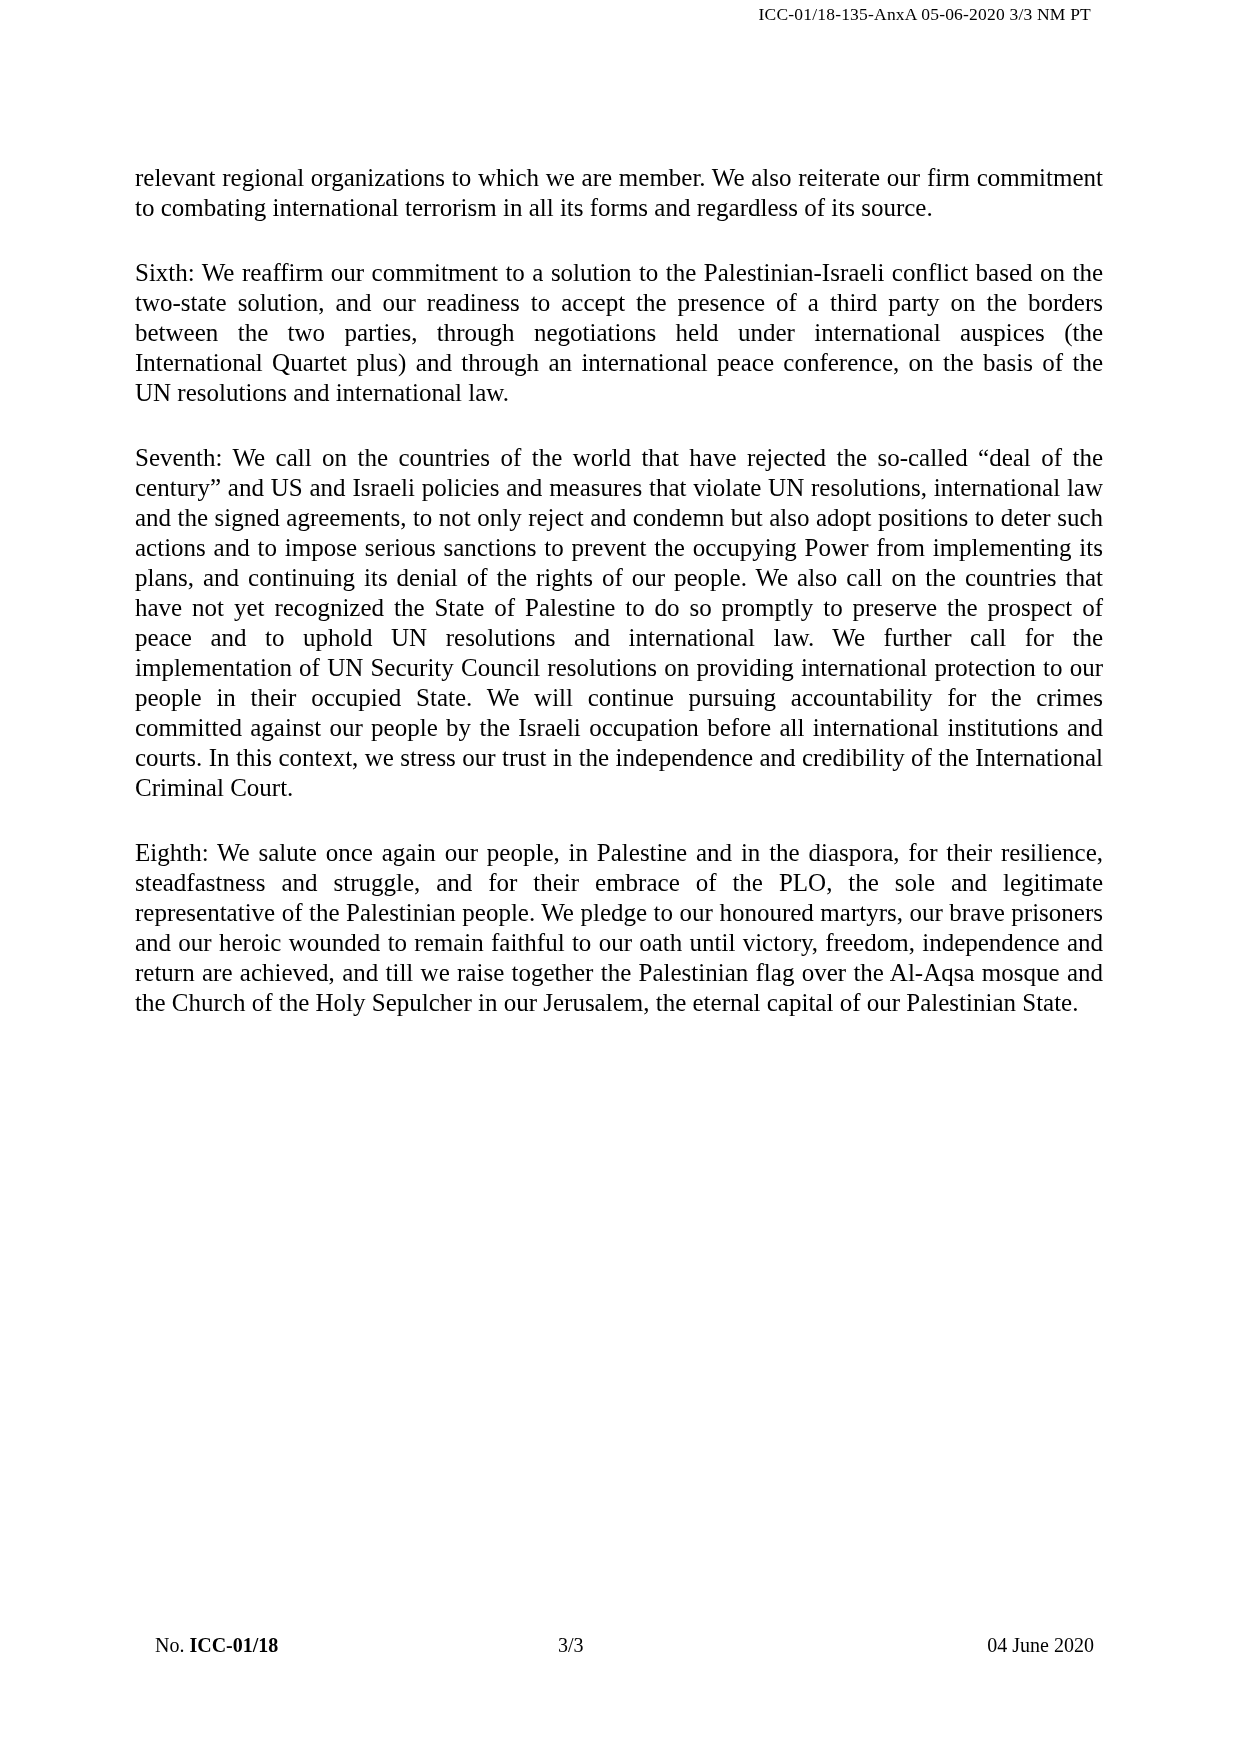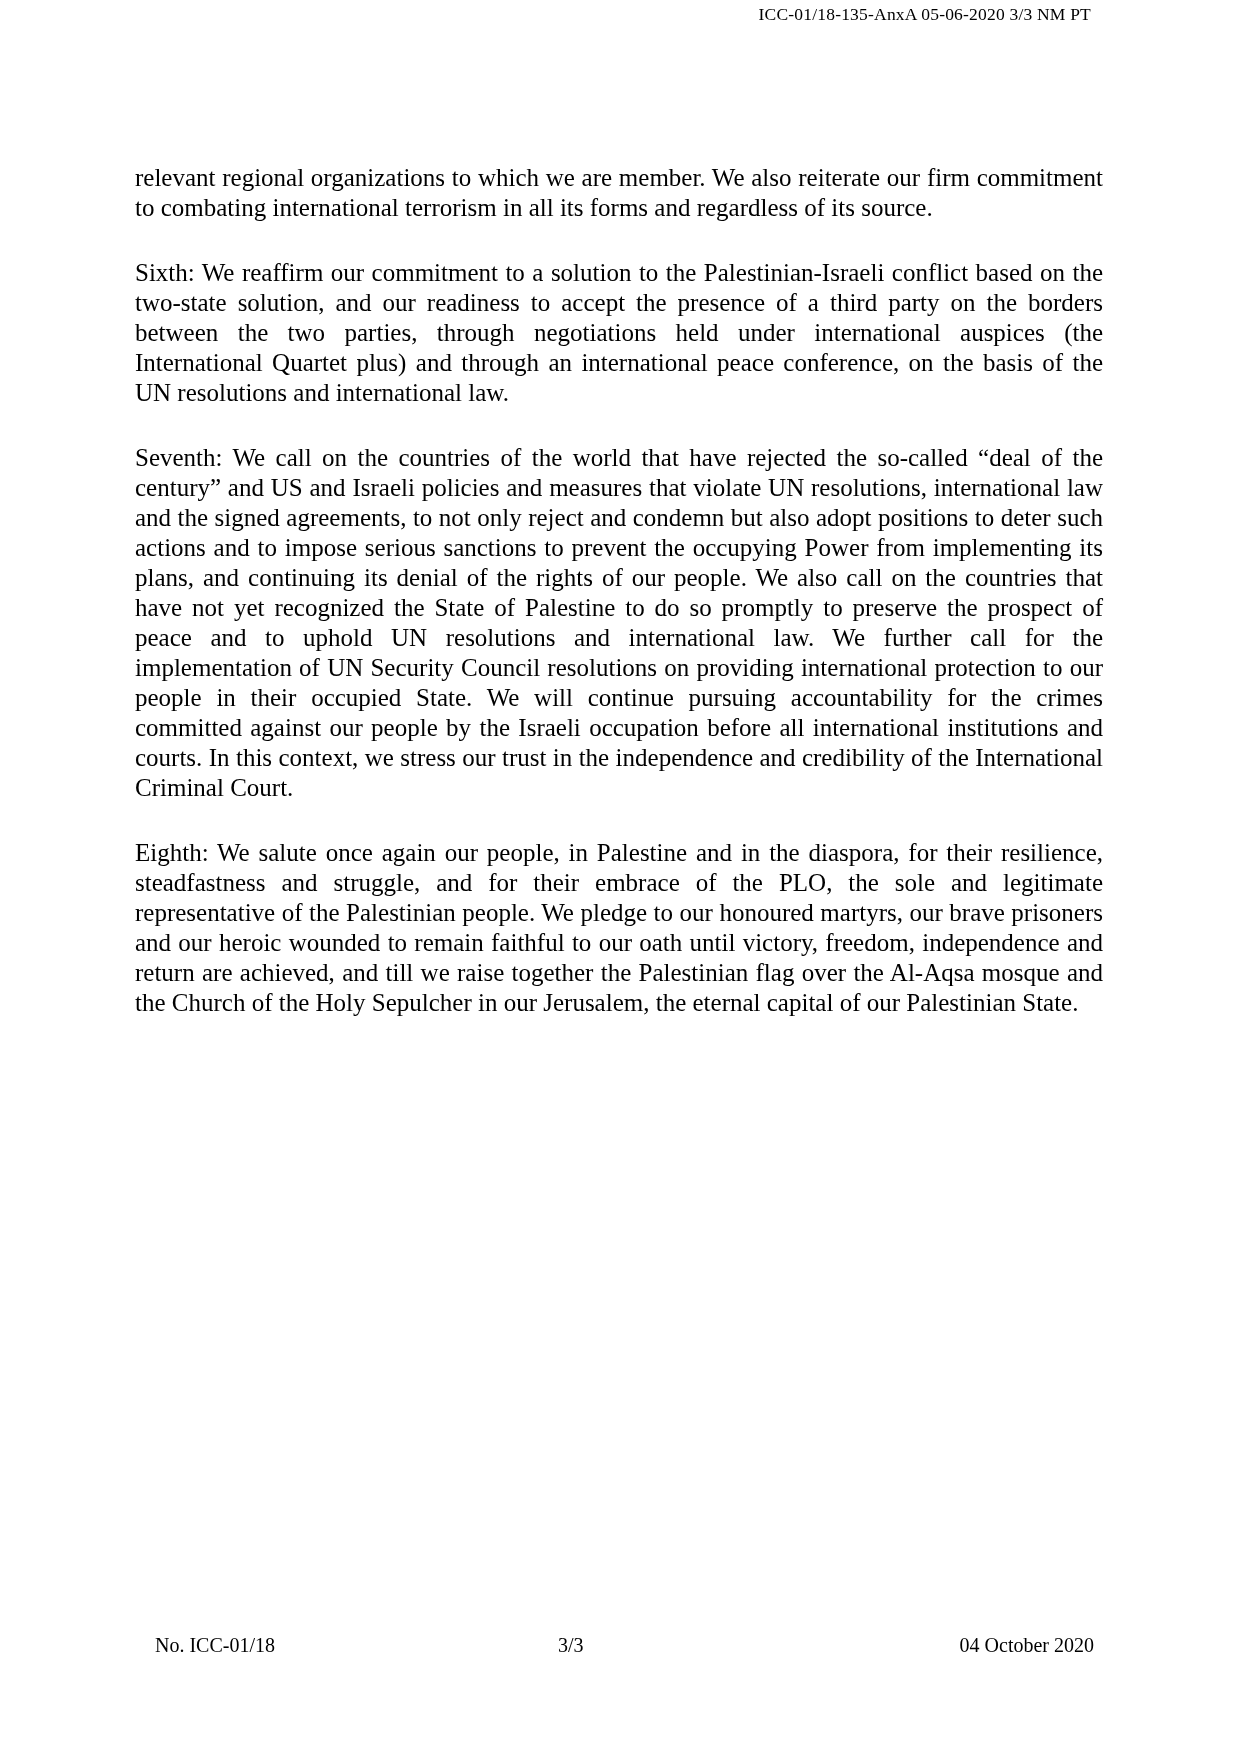--- a/index.html
+++ b/index.html
@@ -45,21 +45,21 @@
     width: 968px;
     height: 30px;
     font-size: 20px;
   }
   .footer .case-no {
     position: absolute;
     left: 20px;
     top: 0;
     white-space: nowrap;
   }
-  .footer .case-no b { font-weight: normal; }
+  .footer .case-no b { font-weight: bold; }
   .footer .page-no {
     position: absolute;
     left: 423px;
     top: 0;
     white-space: nowrap;
   }
   .footer .date {
     position: absolute;
     right: 9px;
     top: 0;
@@ -76,16 +76,16 @@
   <div class="body-text">
     <p>relevant regional organizations to which we are member. We also reiterate our firm commitment to combating international terrorism in all its forms and regardless of its source.</p>
     <p>Sixth: We reaffirm our commitment to a solution to the Palestinian-Israeli conflict based on the two-state solution, and our readiness to accept the presence of a third party on the borders between the two parties, through negotiations held under international auspices (the International Quartet plus) and through an international peace conference, on the basis of the UN resolutions and international law.</p>
     <p>Seventh: We call on the countries of the world that have rejected the so-called “deal of the century” and US and Israeli policies and measures that violate UN resolutions, international law and the signed agreements, to not only reject and condemn but also adopt positions to deter such actions and to impose serious sanctions to prevent the occupying Power from implementing its plans, and continuing its denial of the rights of our people. We also call on the countries that have not yet recognized the State of Palestine to do so promptly to preserve the prospect of peace and to uphold UN resolutions and international law. We further call for the implementation of UN Security Council resolutions on providing international protection to our people in their occupied State. We will continue pursuing accountability for the crimes committed against our people by the Israeli occupation before all international institutions and courts. In this context, we stress our trust in the independence and credibility of the International Criminal Court.</p>
     <p>Eighth: We salute once again our people, in Palestine and in the diaspora, for their resilience, steadfastness and struggle, and for their embrace of the PLO, the sole and legitimate representative of the Palestinian people. We pledge to our honoured martyrs, our brave prisoners and our heroic wounded to remain faithful to our oath until victory, freedom, independence and return are achieved, and till we raise together the Palestinian flag over the Al-Aqsa mosque and the Church of the Holy Sepulcher in our Jerusalem, the eternal capital of our Palestinian State.</p>
   </div>
 
   <div class="footer">
     <span class="case-no"><span>No. </span><b>ICC-01/18</b></span>
     <span class="page-no">3/3</span>
-    <span class="date">04 October 2020</span>
+    <span class="date">04 June 2020</span>
   </div>
 
 </div>
 
 </body></html>

